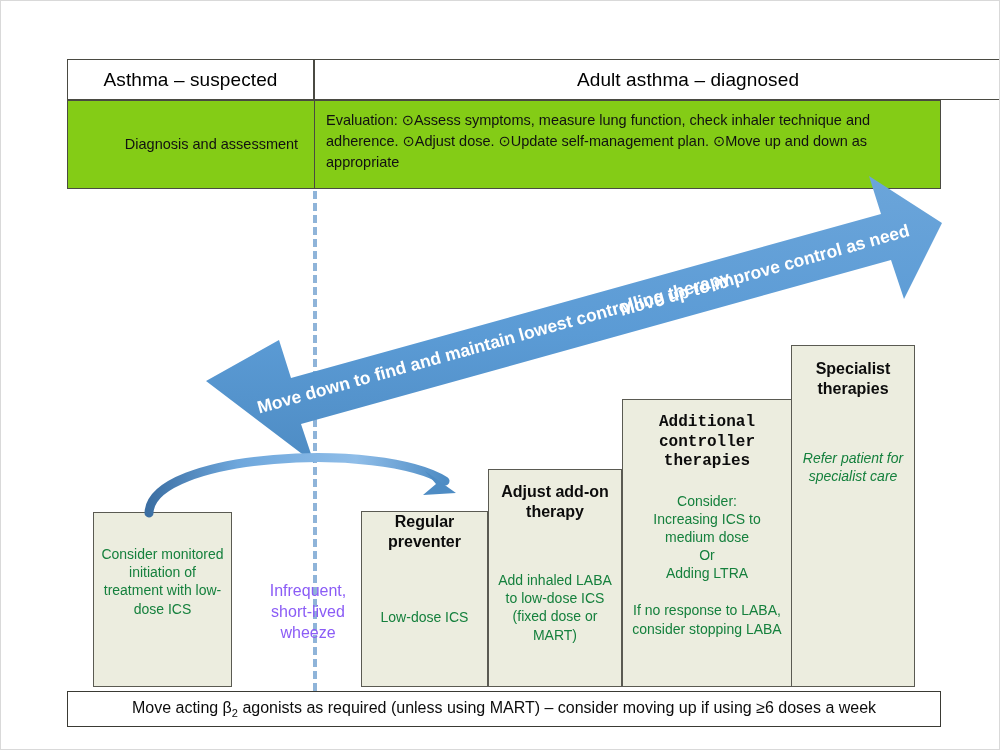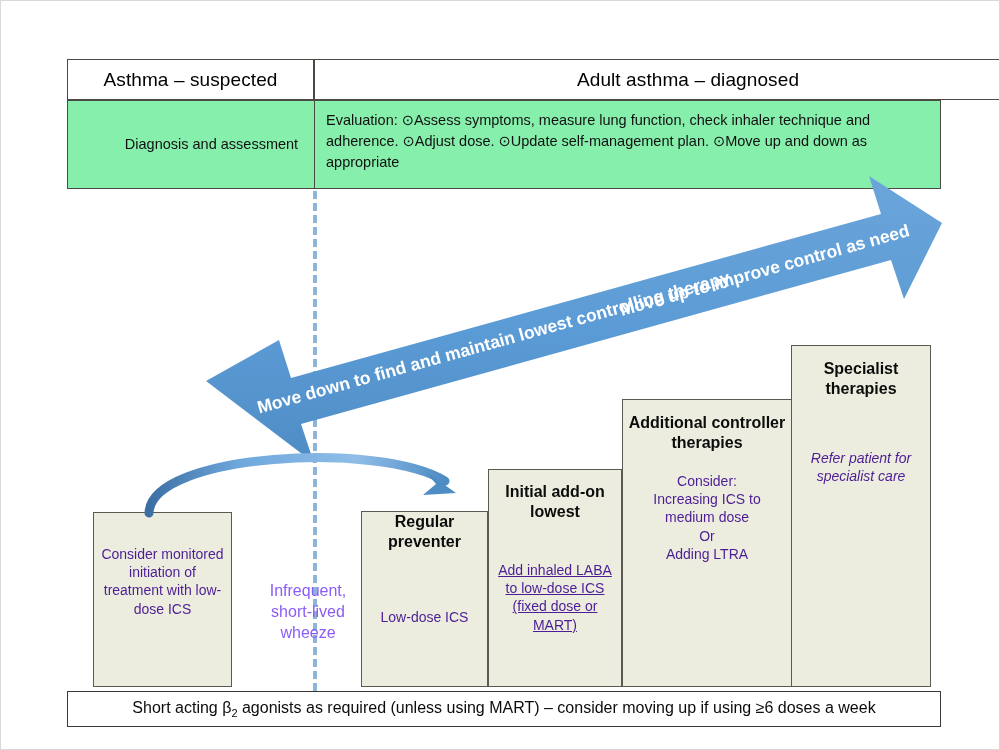--- a/index.html
+++ b/index.html
@@ -33,21 +33,21 @@
   }
   .hdr-title {
     font-size: 19px;
     color: #000000;
     letter-spacing: 0.1px;
   }
   .body-cell {
     position: absolute;
     box-sizing: border-box;
     border: 1px solid #4a4a42;
-    background: #86efac;
+    background: #84cc16;
   }
   .body-cell-centered {
     display: flex;
     align-items: center;
     justify-content: center;
     text-align: center;
   }
   .body-text {
     font-size: 14.5px;
     color: #111111;
@@ -73,21 +73,21 @@
   .step-title {
     font-weight: bold;
     font-size: 16px;
     color: #0c0c0c;
     line-height: 1.22;
     margin: 0;
     padding: 0 4px;
   }
   .step-body {
     font-size: 14px;
-    color: #4c1d95;
+    color: #15803d;
     line-height: 1.30;
     margin: 0;
     padding: 0 5px;
   }
   .step-body.italic { font-style: italic; }
 
   
   #dashed-line {
     position: absolute;
     width: 0;
@@ -161,43 +161,44 @@
   <div class="step-box" style="left:92px; top:511px; width:139px; height:175px;">
     <p class="step-body" style="margin-top:32px;text-align:center;">Consider monitored initiation of treatment with low-dose ICS</p>
   </div>
 
   <div class="step-box" style="left:360px; top:510px; width:127px; height:176px;">
     <p class="step-title" style="">Regular preventer</p>
     <p class="step-body" style="margin-top:57px;">Low-dose ICS</p>
   </div>
 
   <div class="step-box" style="left:487px; top:468px; width:134px; height:218px;">
-    <p class="step-title" style="margin-top:12px;">Initial add-on lowest</p>
-    <p class="step-body" style="margin-top:40px;text-decoration:underline;">Add inhaled LABA to low-dose ICS (fixed dose or MART)</p>
+    <p class="step-title" style="margin-top:12px;">Adjust add-on therapy</p>
+    <p class="step-body" style="margin-top:50px;">Add inhaled LABA to low-dose ICS (fixed dose or MART)</p>
   </div>
 
   <div class="step-box" style="left:621px; top:398px; width:170px; height:288px;">
-    <p class="step-title" style="margin-top:13px;">Additional controller therapies</p>
+    <p class="step-title" style="margin-top:13px;font-family:Liberation Mono, monospace;">Additional controller therapies</p>
     <p class="step-body" style="margin-top:20px; white-space:pre-line;">Consider:
 Increasing ICS to medium dose
 Or
 Adding LTRA</p>
-  </div>
-
-  <div class="step-box" style="left:790px; top:344px; width:140px; height:342px;">
+    <p class="step-body" style="margin-top:19px;">If no response to LABA, consider stopping LABA</p>
+  </div>
+
+  <div class="step-box" style="left:790px; top:344px; width:124px; height:342px;">
     <p class="step-title" style="margin-top:13px;">Specialist therapies</p>
     <p class="step-body italic" style="margin-top:51px;">Refer patient for specialist care</p>
   </div>
 
   <div id="wheeze-label" style="left:247px; top:580px; width:120px; white-space:pre-line;">Infrequent,
 short-lived
 wheeze</div>
 
   <div id="bottom-bar" style="left:66px; top:690px; width:874px; height:36px;">
-    <span id="bottom-bar-text"><span>Short acting β</span><sub>2</sub><span> agonists as required (unless using MART) – consider moving up if using ≥6 doses a week</span></span>
+    <span id="bottom-bar-text"><span>Move acting β</span><sub>2</sub><span> agonists as required (unless using MART) – consider moving up if using ≥6 doses a week</span></span>
   </div>
 
   <svg id="arrows-svg" viewBox="0 0 1000 750">
     <defs>
       <linearGradient id="bigArrowGrad" x1="0" y1="0" x2="0" y2="1">
         <stop offset="0%" stop-color="#6ba5da"></stop>
         <stop offset="55%" stop-color="#5b9bd5"></stop>
         <stop offset="100%" stop-color="#4e8cc4"></stop>
       </linearGradient>
       <linearGradient id="curveGrad" x1="0" y1="0" x2="1" y2="0">

